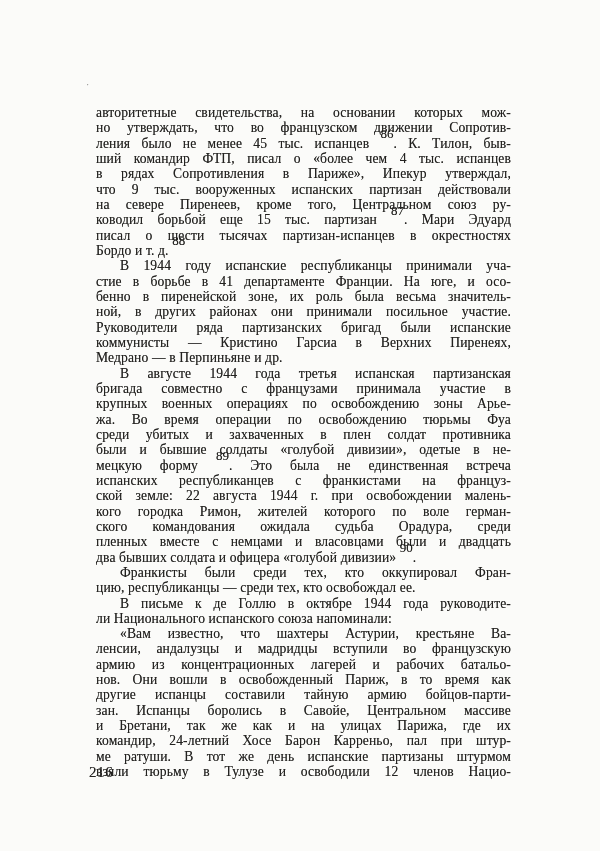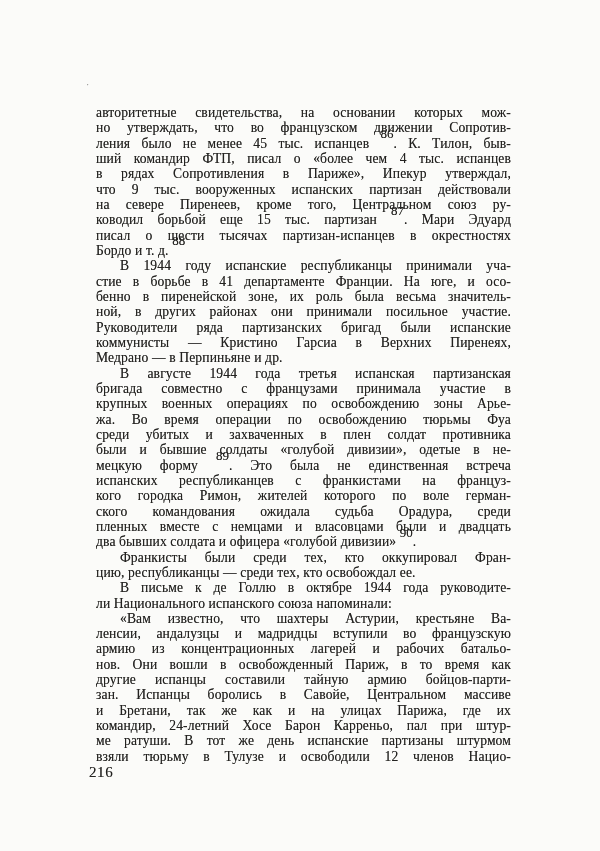--- a/index.html
+++ b/index.html
@@ -84,20 +84,21 @@
       <div class="line">коммунисты — Кристино Гарсиа в Верхних Пиренеях,</div>
       <div class="line last">Медрано — в Перпиньяне и др.</div>
       <div class="line indent">В августе 1944 года третья испанская партизанская</div>
       <div class="line">бригада совместно с французами принимала участие в</div>
       <div class="line">крупных военных операциях по освобождению зоны Арье-</div>
       <div class="line">жа. Во время операции по освобождению тюрьмы Фуа</div>
       <div class="line">среди убитых и захваченных в плен солдат противника</div>
       <div class="line">были и бывшие солдаты «голубой дивизии», одетые в не-</div>
       <div class="line">мецкую форму <sup class="fnref">89</sup>. Это была не единственная встреча</div>
       <div class="line">испанских республиканцев с франкистами на француз-</div>
+      <div class="line">ской земле: 22 августа 1944 г. при освобождении малень-</div>
       <div class="line">кого городка Римон, жителей которого по воле герман-</div>
       <div class="line">ского командования ожидала судьба Орадура, среди</div>
       <div class="line">пленных вместе с немцами и власовцами были и двадцать</div>
       <div class="line last">два бывших солдата и офицера «голубой дивизии» <sup class="fnref">90</sup>.</div>
       <div class="line indent">Франкисты были среди тех, кто оккупировал Фран-</div>
       <div class="line last">цию, республиканцы — среди тех, кто освобождал ее.</div>
       <div class="line indent">В письме к де Голлю в октябре 1944 года руководите-</div>
       <div class="line last">ли Национального испанского союза напоминали:</div>
       <div class="line indent">«Вам известно, что шахтеры Астурии, крестьяне Ва-</div>
       <div class="line">ленсии, андалузцы и мадридцы вступили во французскую</div>

